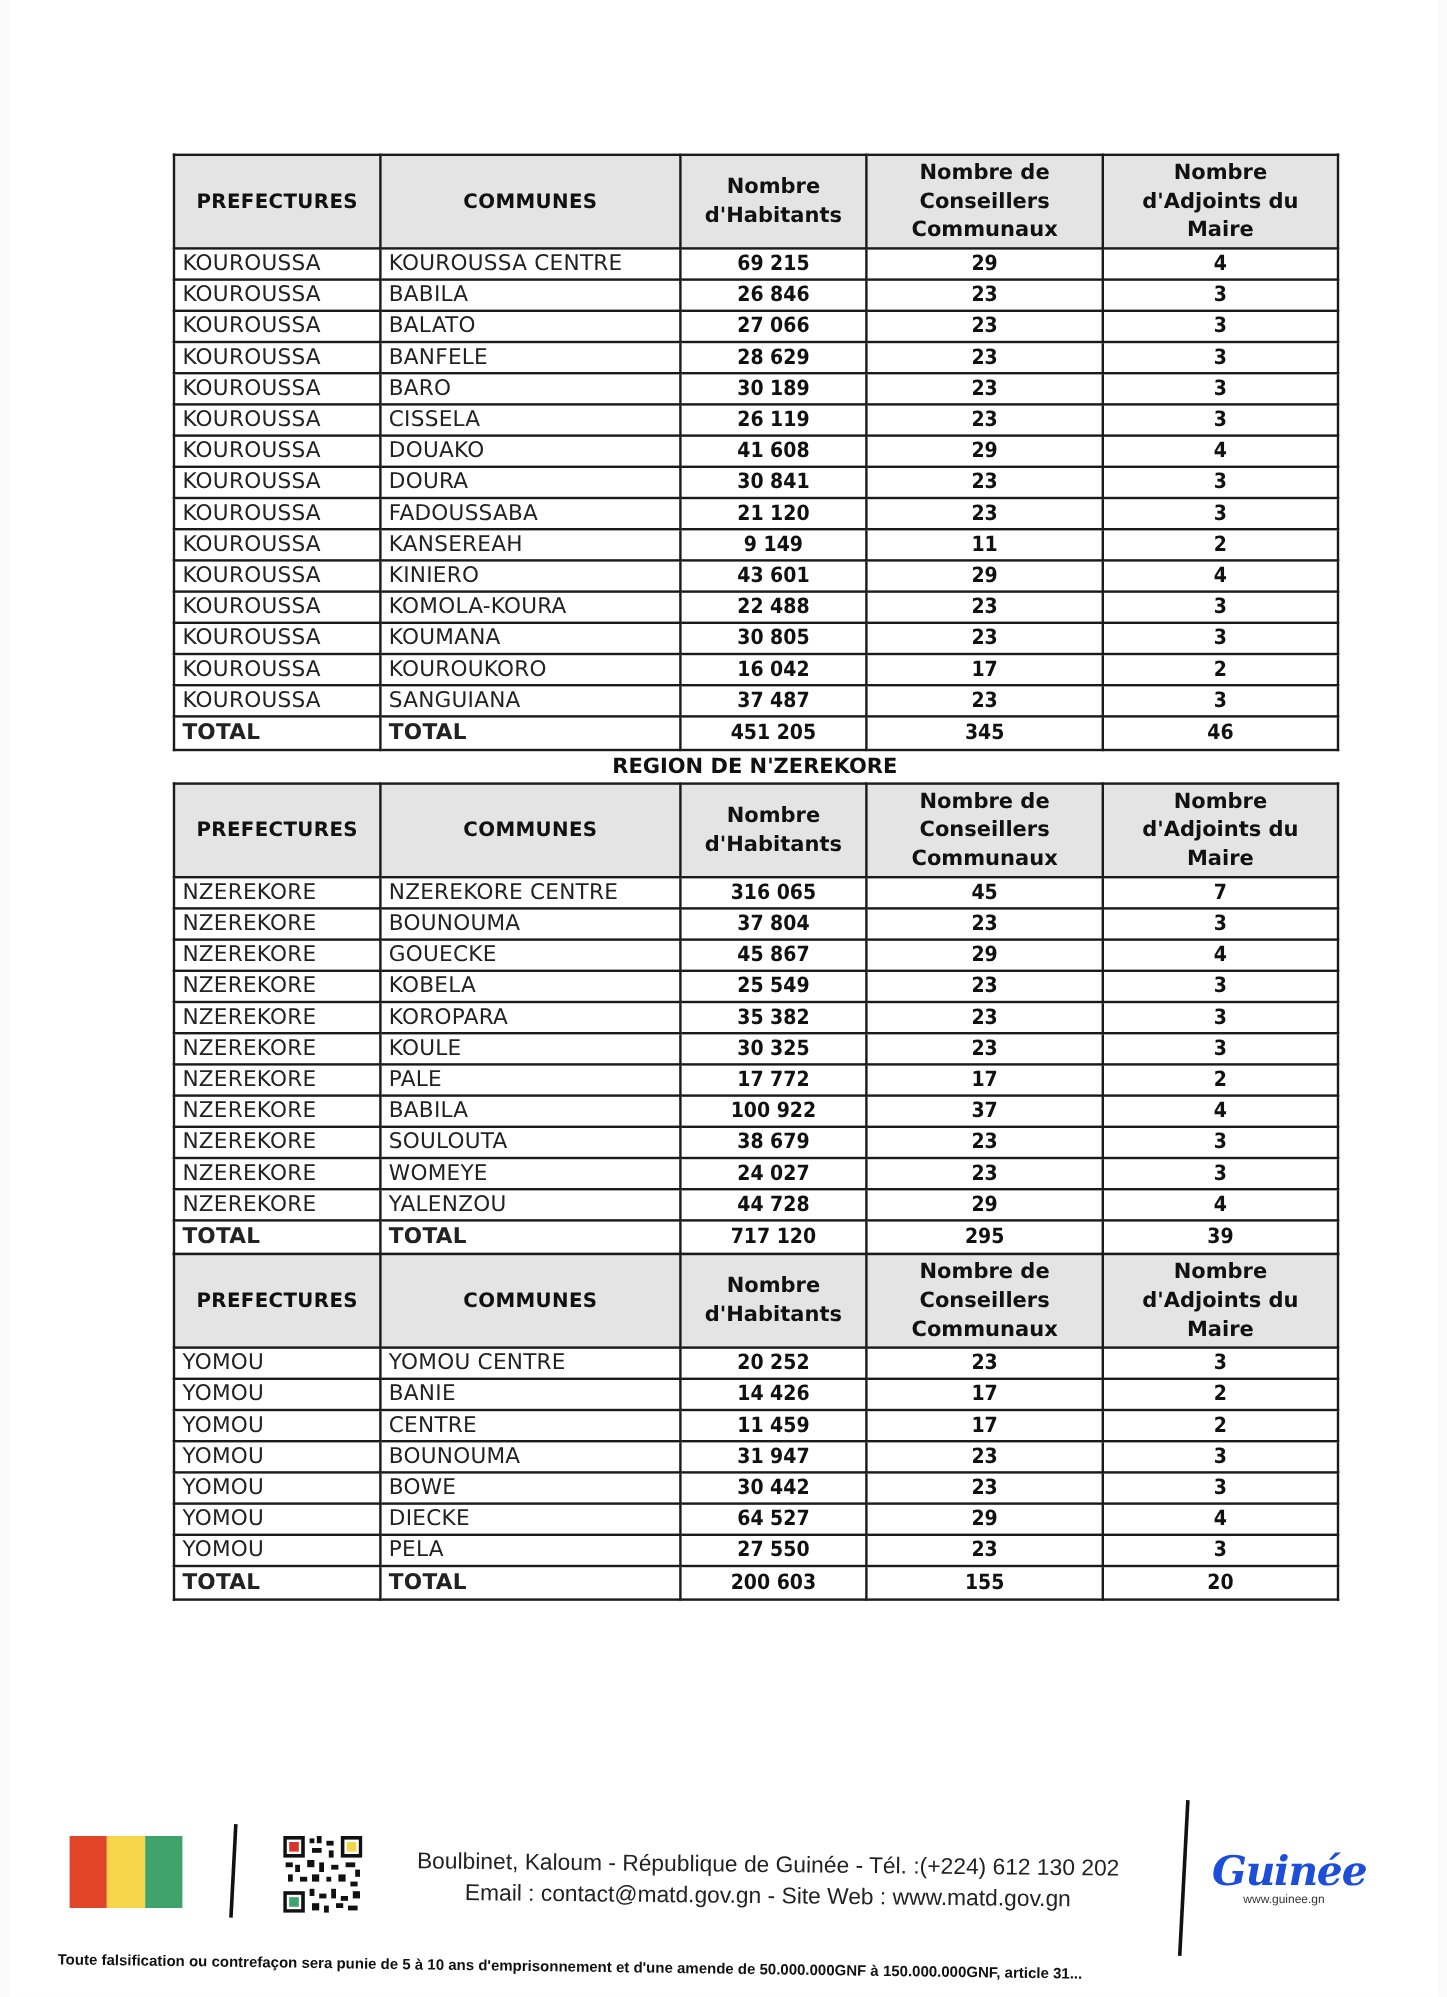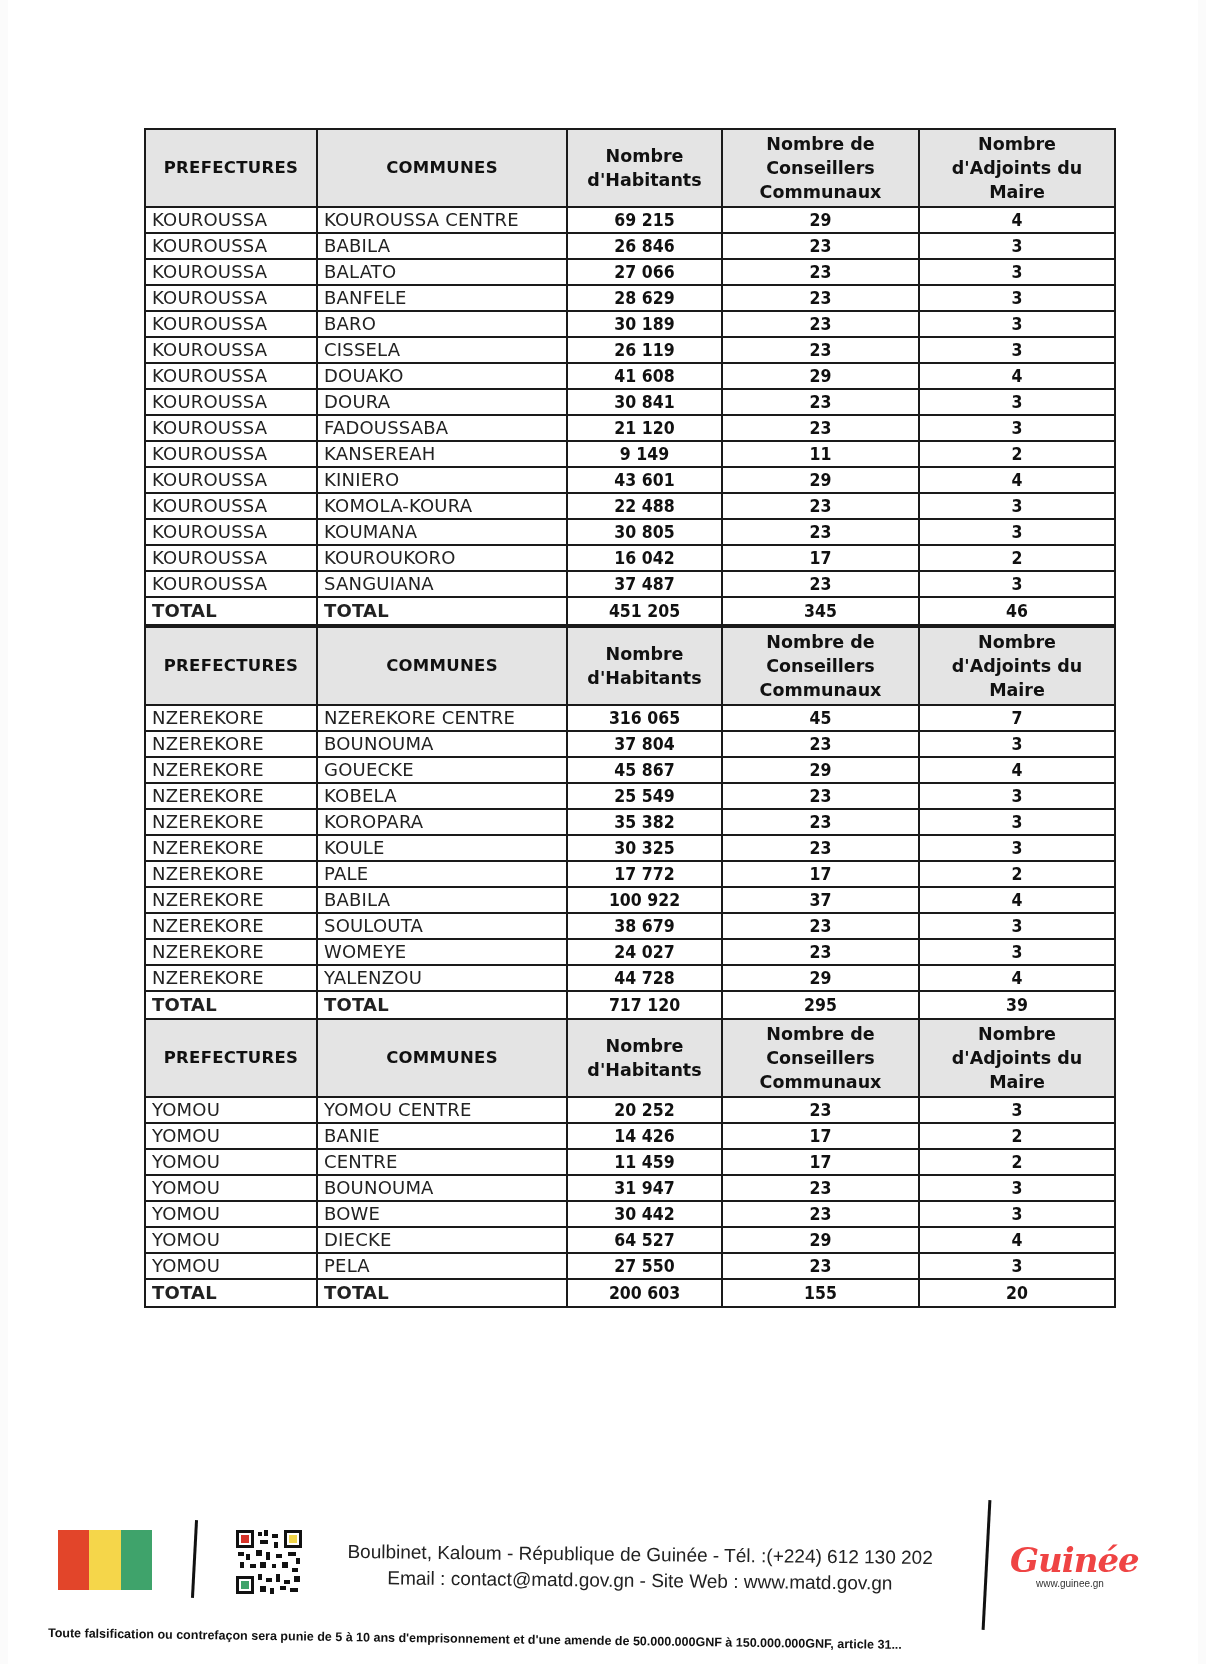--- a/index.html
+++ b/index.html
@@ -27,21 +27,21 @@
   .tbl3 { margin-top: -2px; }
 
   .footer { position: absolute; left: 0; top: 1500px; width: 996px; height: 164px; }
   .flag { position: absolute; left: 58px; top: 30px; width: 94px; height: 60px; display: flex; }
   .flag span { flex: 1; }
   .vline { position: absolute; width: 3px; background: #111; transform: rotate(3deg); }
   .qr { position: absolute; left: 236px; top: 30px; width: 66px; height: 64px; }
   .addr { position: absolute; left: 330px; top: 42px; width: 620px; text-align: center;
     font-family: "Liberation Sans", sans-serif; font-size: 19px; line-height: 26px; color: #222; transform: rotate(0.6deg); }
   .logo { position: absolute; left: 1010px; top: 40px; width: 120px; text-align: center; }
-  .logo-word { font-family: "DejaVu Serif", serif; font-style: italic; font-weight: bold; font-size: 34px; color: #ef4444; letter-spacing: -1px; }
+  .logo-word { font-family: "DejaVu Serif", serif; font-style: italic; font-weight: bold; font-size: 34px; color: #1d4ed8; letter-spacing: -1px; }
   .logo-url { font-family: "Liberation Sans", sans-serif; font-size: 10px; color: #333; margin-top: -2px; }
   .disclaimer { position: absolute; left: 48px; top: 126px; width: 1100px; white-space: nowrap; overflow: hidden;
     font-family: "Liberation Sans", sans-serif; font-weight: bold; font-size: 12.5px; color: #111; transform: rotate(0.8deg); transform-origin: left center; }
 </style>
 </head>
 <body>
 
 <div class="page"></div>
 
 <div class="tables" id="tables">
@@ -170,20 +170,21 @@
         </tr>
         <tr class="total">
           <td class="pref">TOTAL</td>
           <td class="comm">TOTAL</td>
           <td class="num">451 205</td>
           <td class="num">345</td>
           <td class="num">46</td>
         </tr>
       </tbody>
     </table>
+    <div class="region-title">REGION DE N'ZEREKORE</div>
     <table>
       <colgroup>
         <col class="c1">
         <col class="c2">
         <col class="c3">
         <col class="c4">
         <col class="c5">
       </colgroup>
       <thead>
         <tr>

